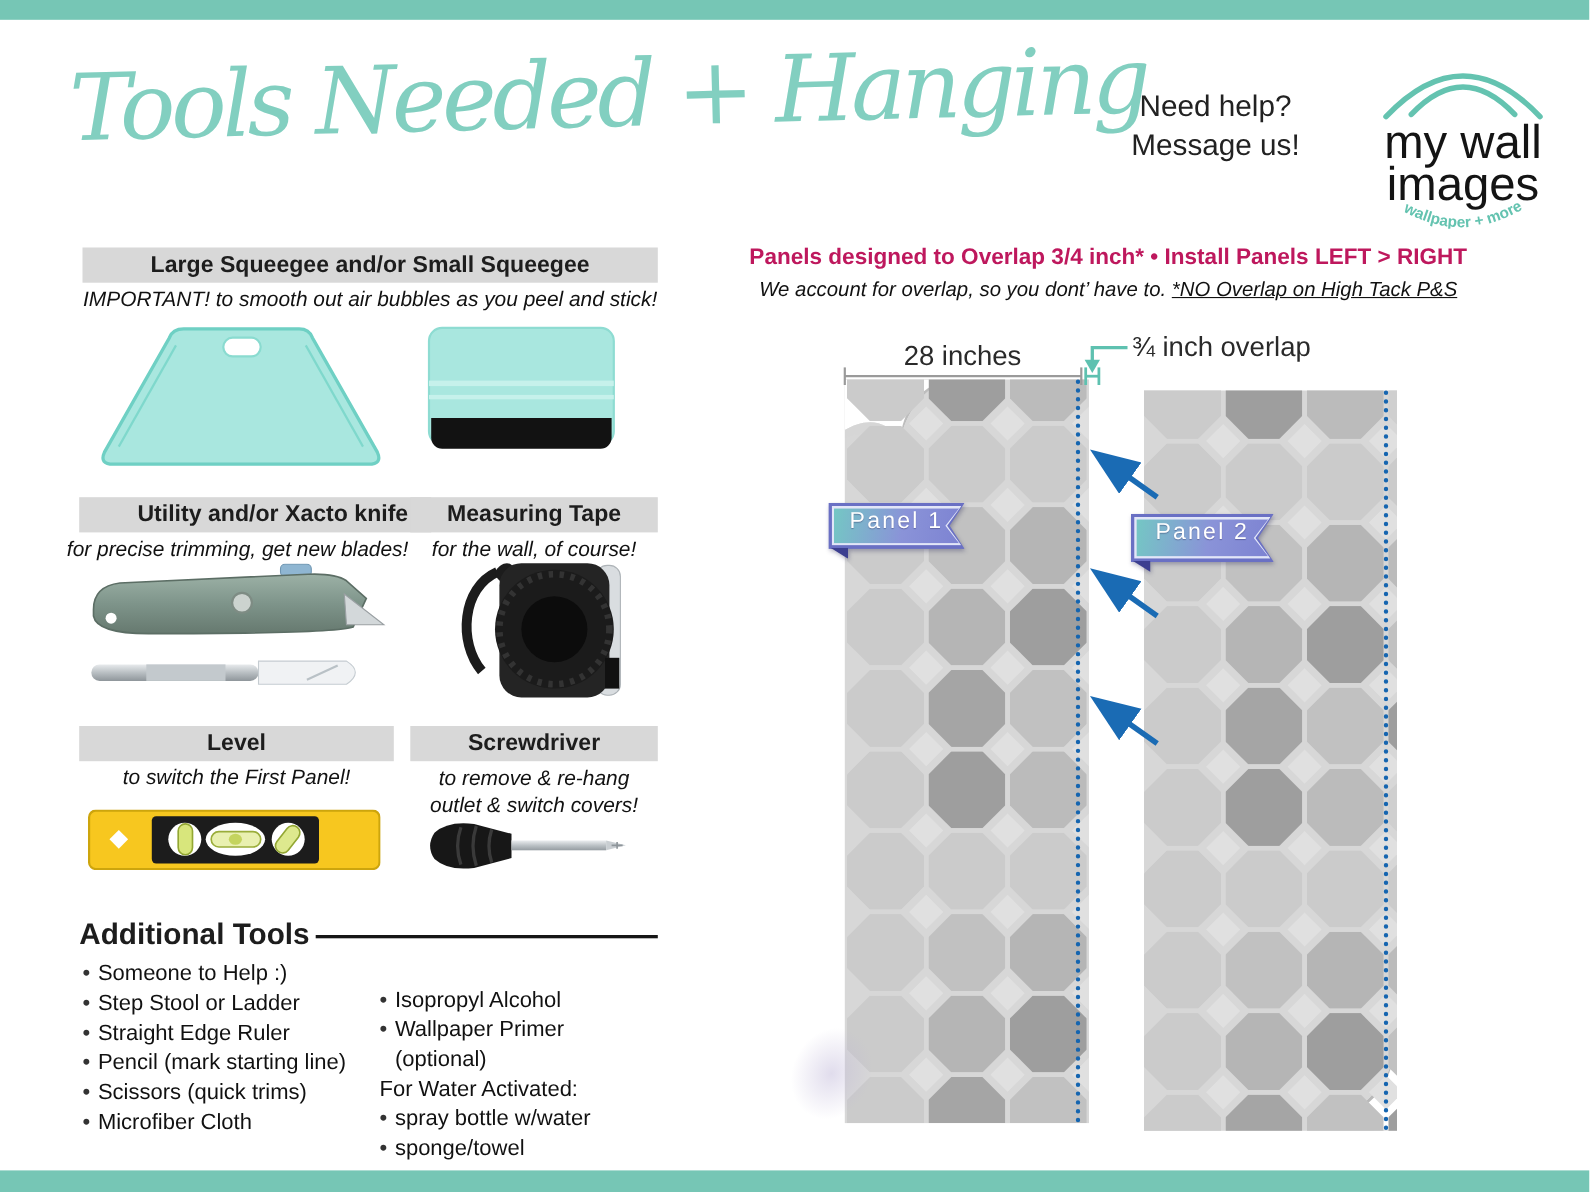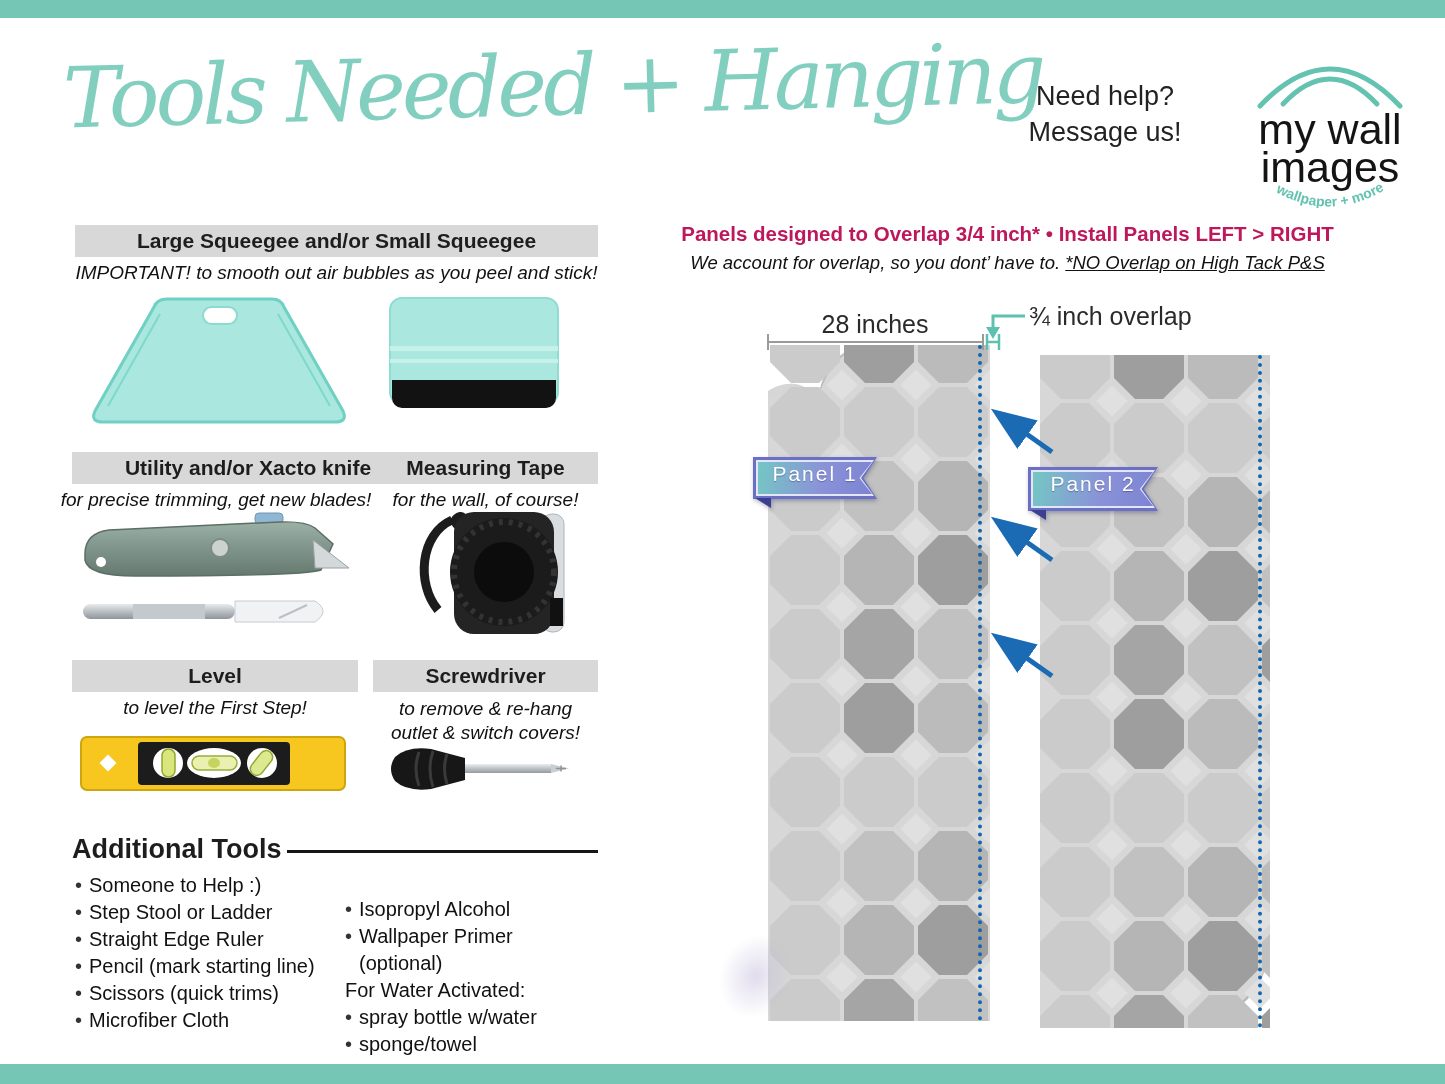--- a/index.html
+++ b/index.html
@@ -162,21 +162,21 @@
   <rect x="150" y="14" width="22" height="118" rx="10" fill="#d9dde0" stroke="#aeb4b8"></rect>
   <rect x="62" y="12" width="100" height="122" rx="20" fill="#242424"></rect>
   <circle cx="112" cy="72" r="54" fill="#1b1b1b"></circle>
   <circle cx="112" cy="72" r="50" fill="none" stroke="#333333" stroke-width="6" stroke-dasharray="4 6"></circle>
   <circle cx="112" cy="72" r="30" fill="#0c0c0c"></circle>
   <rect x="158" y="98" width="13" height="28" fill="#111111"></rect>
 </svg>
 
 <div class="abs sec-bar" style="left:72px;top:660px;width:286px;">Level</div>
 <div class="abs sec-bar" style="left:373px;top:660px;width:225px;">Screwdriver</div>
-<div class="abs sec-note" style="left:72px;top:697px;width:286px;">to level the First Step!</div>
+<div class="abs sec-note" style="left:72px;top:697px;width:286px;">to switch the First Panel!</div>
 <div class="abs sec-note" style="left:373px;top:697px;width:225px;line-height:24px;">
   <div>to remove &amp; re-hang</div>
   <div>outlet &amp; switch covers!</div>
 </div>
 
 <svg class="abs" style="left:80px;top:736px;" width="266" height="55" viewBox="0 0 266 55">
   <rect x="1" y="1" width="264" height="53" rx="6" fill="#f7c71f" stroke="#cda50d" stroke-width="2"></rect>
   <rect x="58" y="6" width="152" height="43" rx="4" fill="#1c1c1c"></rect>
   <circle cx="88" cy="27" r="15" fill="#ffffff"></circle>
   <rect x="82" y="13" width="13" height="28" rx="6.5" fill="#d8e67c" stroke="#93a733" stroke-width="1.5"></rect>

